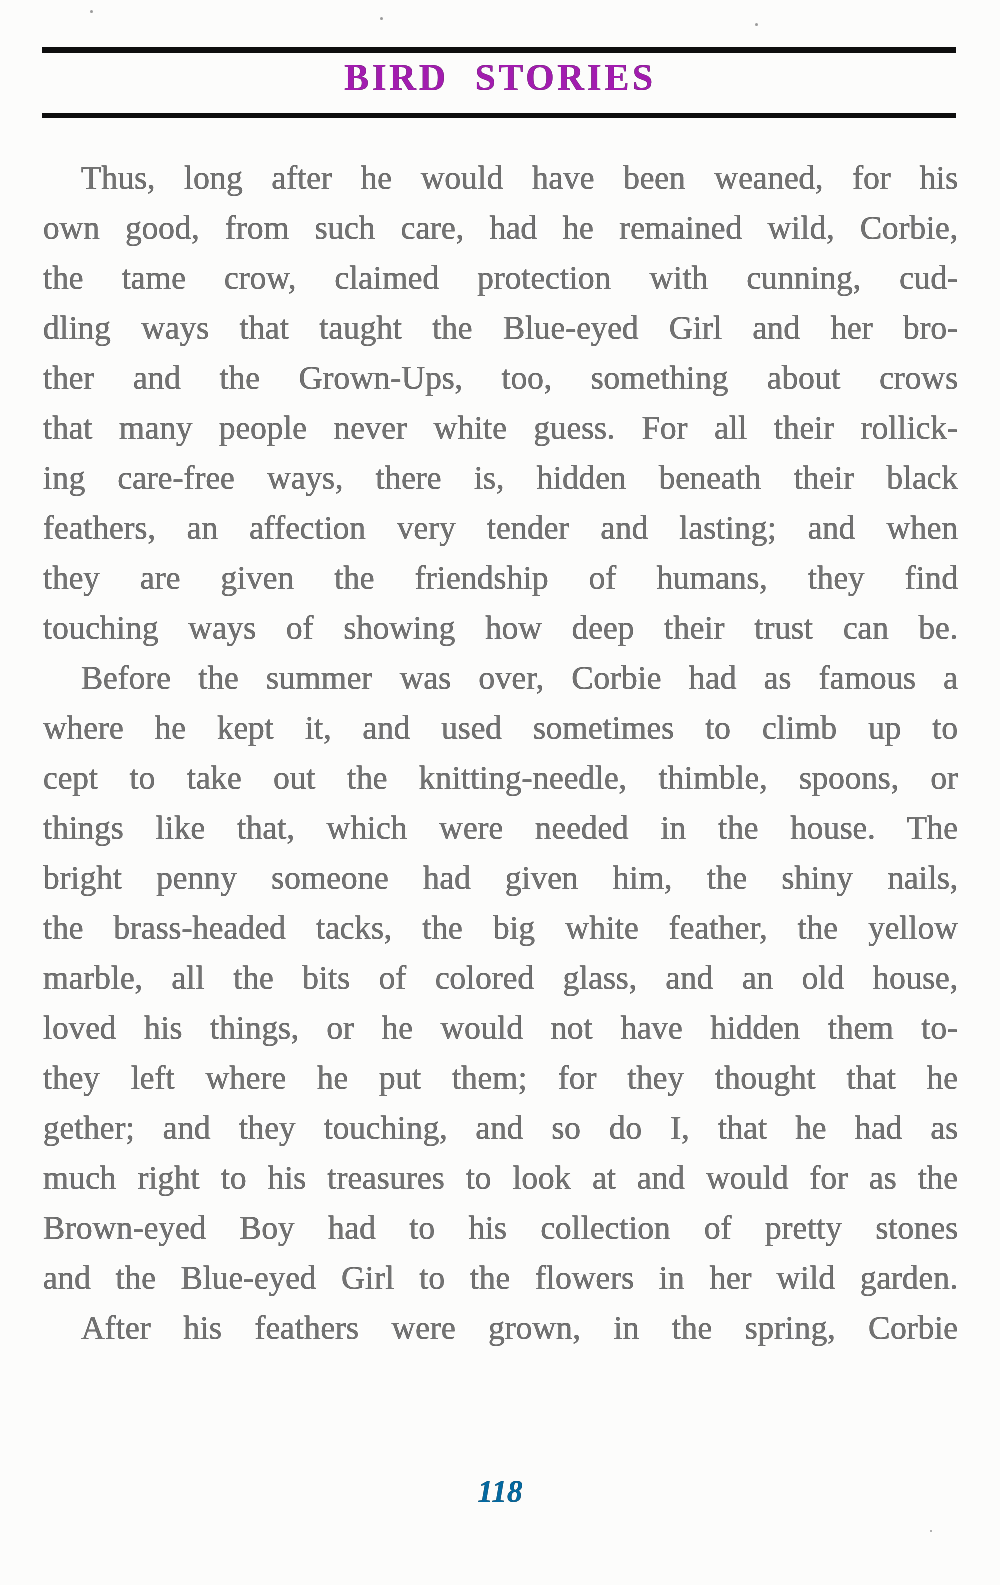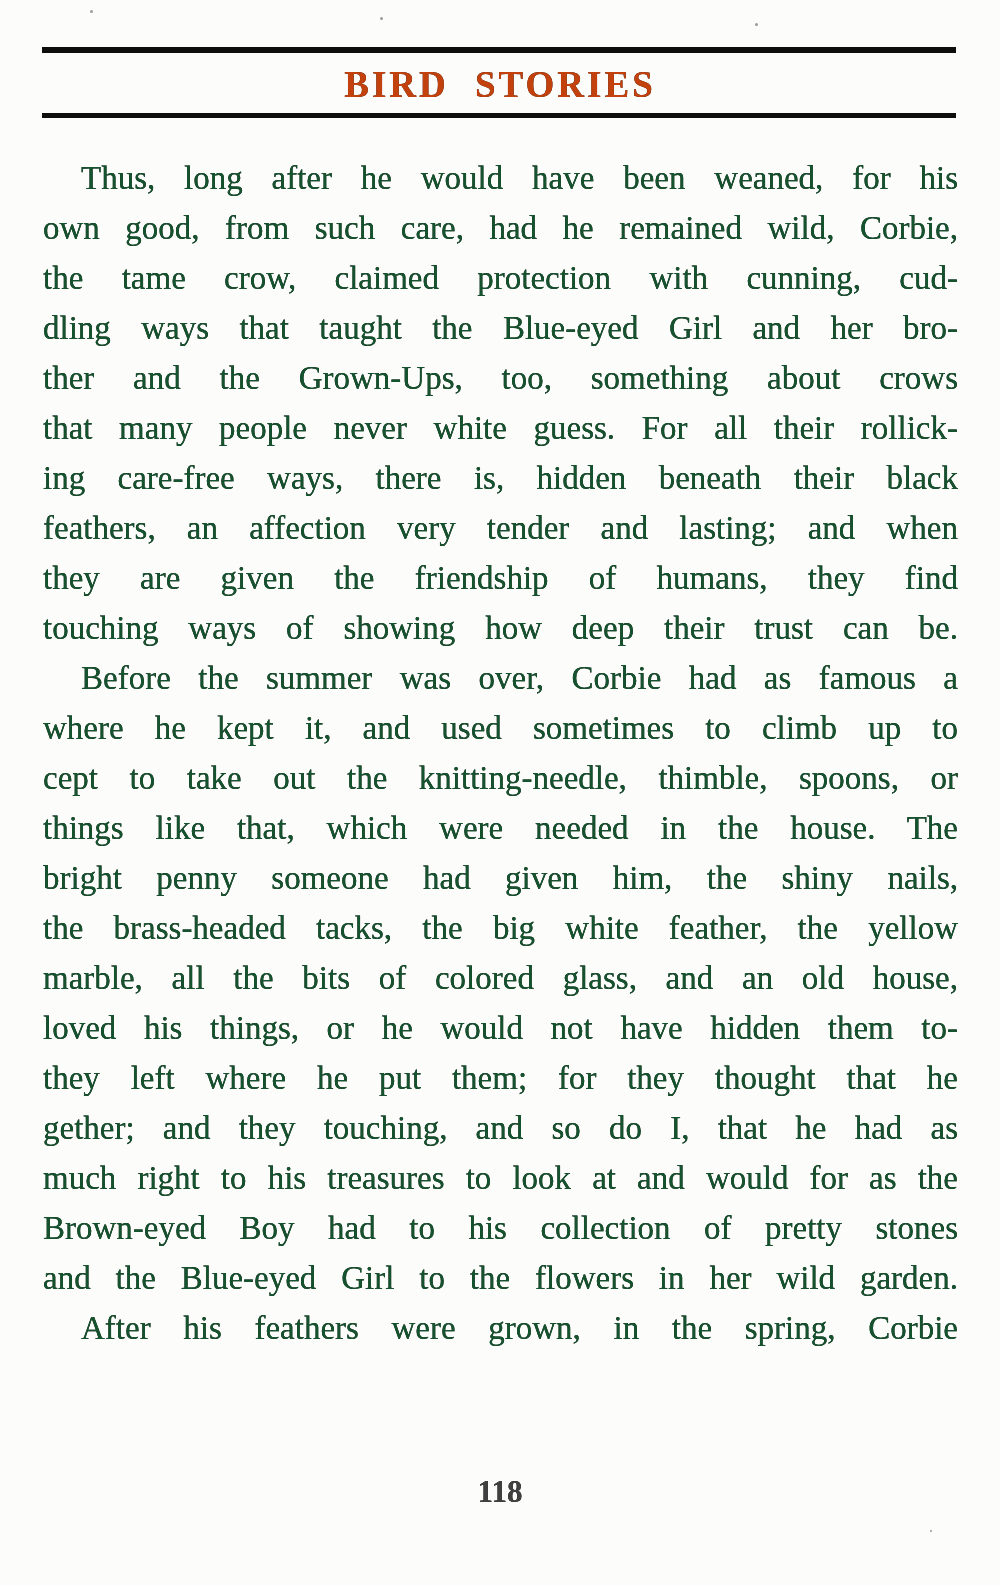--- a/index.html
+++ b/index.html
@@ -20,62 +20,63 @@
   .rule {
     position: absolute;
     left: 42px;
     right: 44px;
     background: #0e0e0e;
   }
   .rule-top    { top: 47px;  height: 6px; }
   .rule-header { top: 113px; height: 5px; }
   .page-title {
     position: absolute;
-    top: 63px;
+    top: 56px;
     left: 0;
     width: 100%;
     text-align: center;
     font-size: 37px;
     font-weight: bold;
     letter-spacing: 3px;
     word-spacing: 14px;
-    color: #c2410c;
+    color: #a21caf;
     text-shadow: 0 0 0.6px #0c0c0c;
   }
   .body-text {
     position: absolute;
     top: 153px;
     left: 43px;
     width: 915px;
   }
   .text-line {
     height: 50px;
     line-height: 50px;
     font-size: 33px;
-    color: #14532d;
+    color: #737373;
     text-align: justify;
     text-align-last: justify;
     word-spacing: 2px;
     white-space: normal;
     overflow: hidden;
     text-shadow: 0 0 0.5px #101010;
   }
   .text-line.indent {
     text-indent: 38px;
   }
   .page-number {
     position: absolute;
     top: 1474px;
     left: 0;
     width: 100%;
     text-align: center;
     font-size: 31px;
     font-weight: bold;
-    color: #404040;
+    color: #0369a1;
     text-shadow: 0 0 0.5px #101010;
+    font-style: italic;
   }
   
   .speck {
     position: absolute;
     width: 3px;
     height: 3px;
     border-radius: 50%;
     background: #9a9a9a;
   }
   .speck.s1 { top: 10px;  left: 90px;  }

